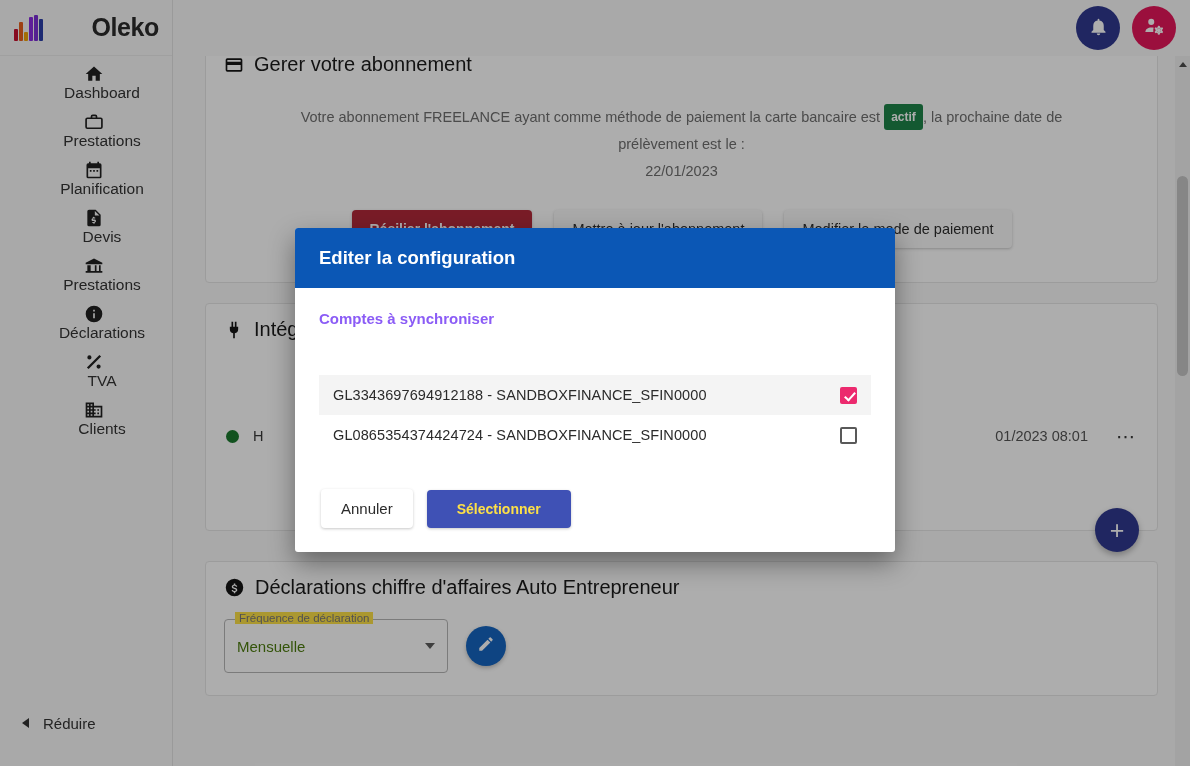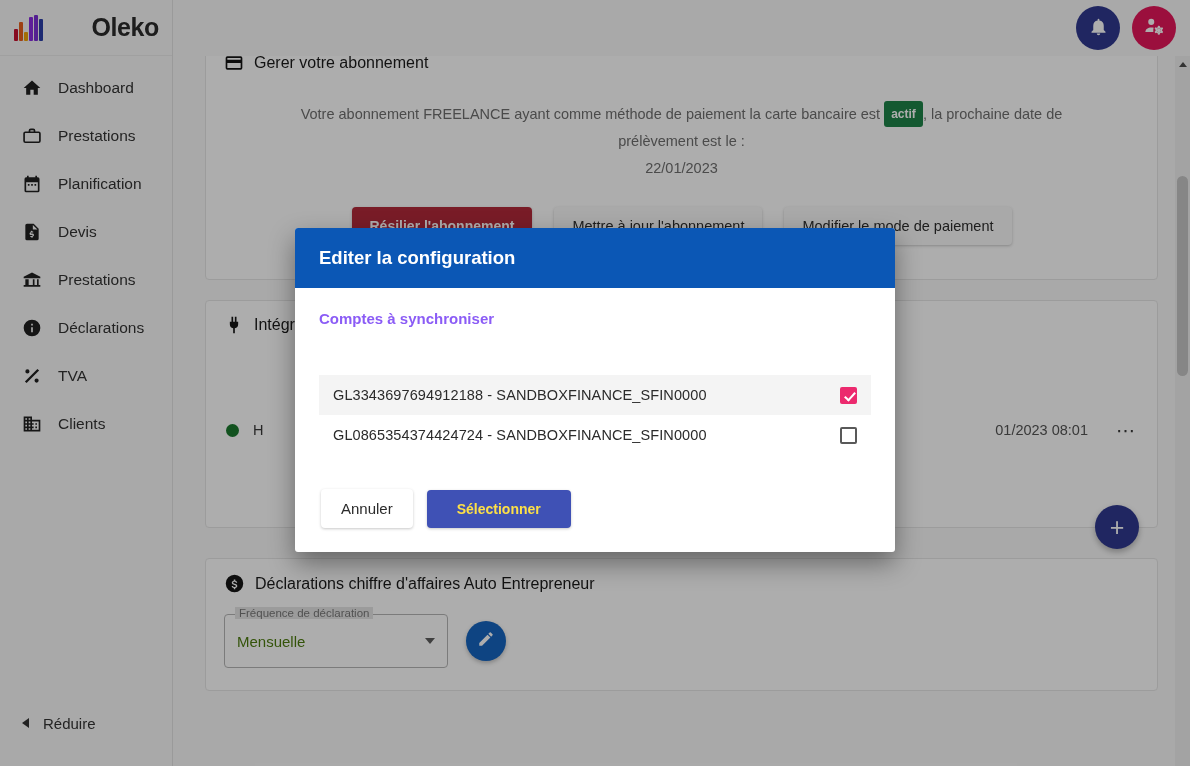--- a/index.html
+++ b/index.html
@@ -61,20 +61,21 @@
   }
 
   #nav { padding-top: 8px; }
   .nav-item {
     display: flex;
     align-items: center;
     height: 48px;
     padding-left: 22px;
     cursor: pointer;
     color: #3c3c3c;
+    flex-direction: column;
   }
   .nav-icon {
     width: 26px;
     display: flex;
     align-items: center;
     justify-content: flex-start;
     color: #212121;
     flex: none;
   }
   .nav-label {
@@ -145,21 +146,21 @@
     border-radius: 4px;
     margin-bottom: 20px;
     position: relative;
   }
 
   .card-title {
     display: flex;
     align-items: center;
     gap: 10px;
     padding: 14px 18px 6px 18px;
-    font-size: 16px;
+    font-size: 20px;
     color: #1b1b1b;
   }
   .card-title .ti { display: flex; align-items: center; color: #161616; }
 
   
   #sub-text {
     text-align: center;
     font-size: 14.5px;
     color: #6f6f6f;
     line-height: 1.85;
@@ -247,21 +248,21 @@
     height: 54px;
     border: 1px solid #b6b6b6;
     border-radius: 4px;
     display: flex;
     align-items: center;
     padding: 0 12px;
   }
   .field-legend {
     position: absolute;
     top: -8px; left: 10px;
-    background: #e5e5e5;
+    background: #fde047;
     padding: 0 4px;
     font-size: 11.5px;
     color: #787878;
   }
   .field-value { font-size: 15px; color: #4d7c0f; flex: 1; }
   .caret-down {
     width: 0; height: 0;
     border-left: 5px solid transparent;
     border-right: 5px solid transparent;
     border-top: 6px solid #5e5e5e;

